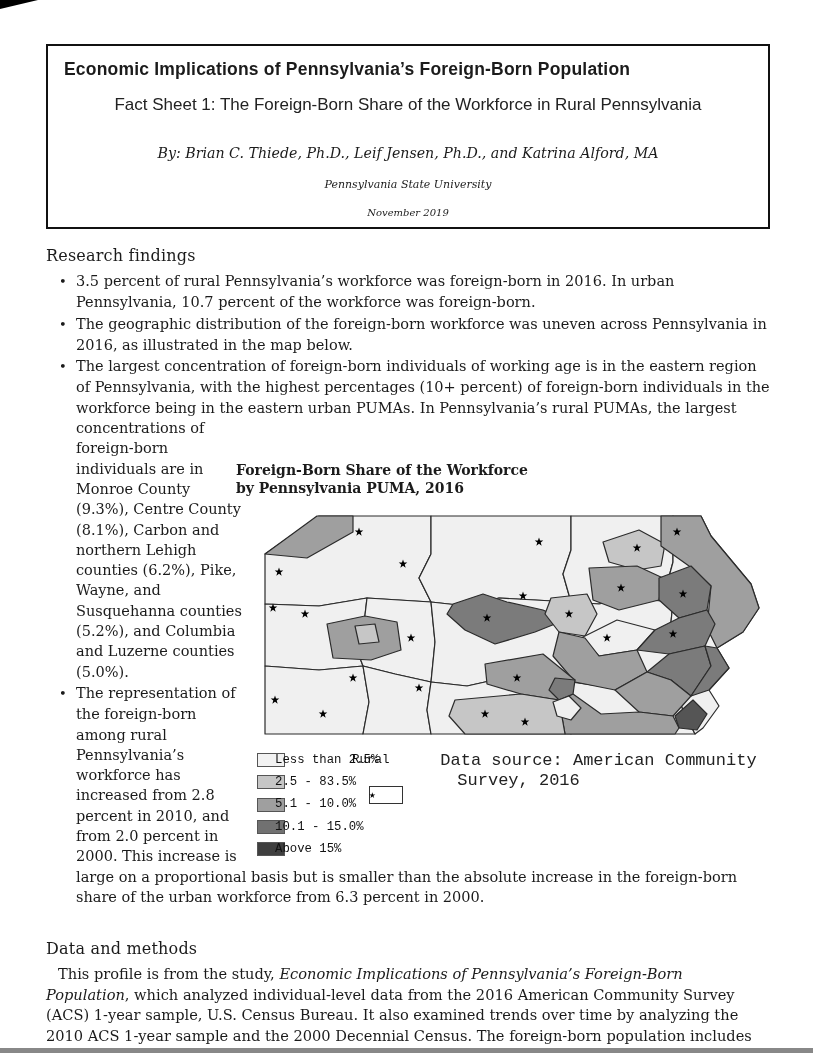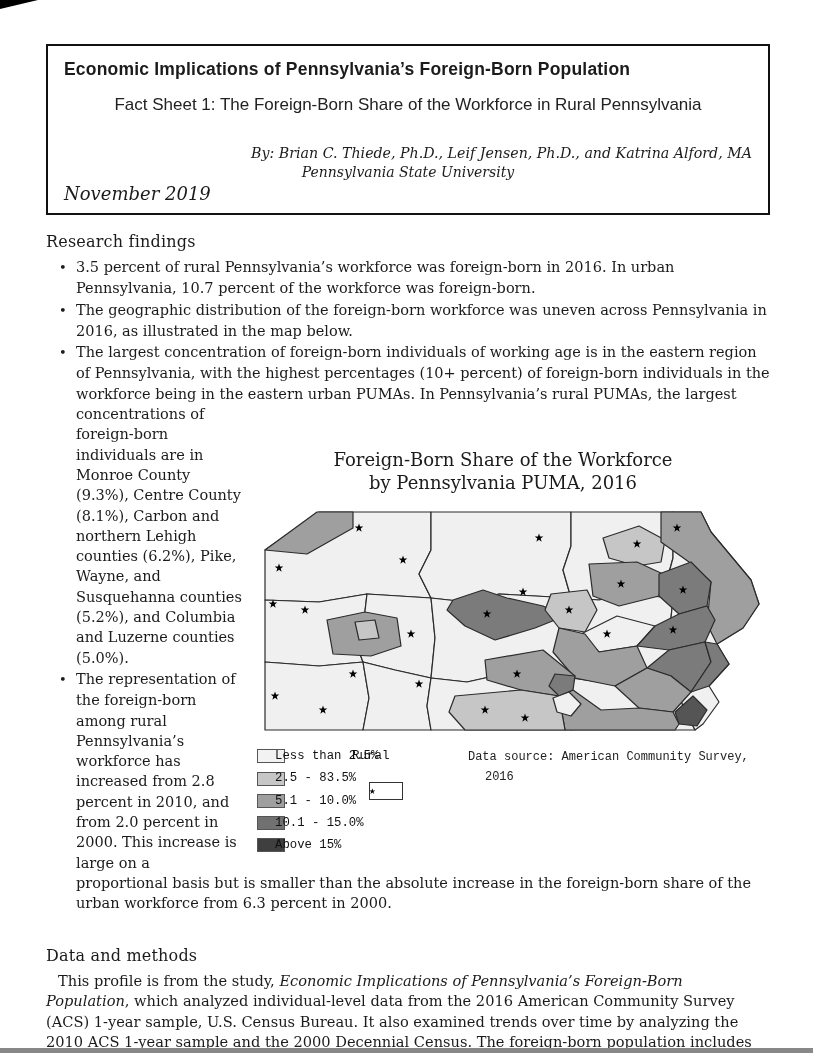--- a/index.html
+++ b/index.html
@@ -7,47 +7,47 @@
         font-family:"DejaVu Serif",serif;color:#1b1b1b;overflow:hidden;}
   .corner-artifact{position:absolute;top:0;left:0;width:0;height:0;
         border-top:9px solid #000;border-right:38px solid transparent;}
   .content{position:absolute;left:46px;top:44px;width:724px;}
 
   
   .header-box{border:2.5px solid #111;padding:13px 16px 9px 16px;font-family:"Liberation Sans",sans-serif;}
   .hb-title{font-size:17.5px;font-weight:bold;letter-spacing:.2px;margin-bottom:15px;}
   .hb-subtitle{font-size:17px;text-align:center;margin-bottom:30px;color:#222;}
   .hb-byline{font-family:"DejaVu Serif",serif;font-style:italic;font-weight:500;
-             font-size:14.2px;text-align:right;margin-bottom:3px;}
-  .hb-affil{font-family:"DejaVu Serif",serif;font-style:italic;font-size:14px;text-align:center;}
-  .hb-date{font-family:"DejaVu Serif",serif;font-style:italic;font-size:18px;text-align:left;margin-top:3px;}
+             font-size:14.2px;text-align:center;margin-bottom:17px;}
+  .hb-affil{font-family:"DejaVu Serif",serif;font-style:italic;font-size:11px;text-align:center;}
+  .hb-date{font-family:"DejaVu Serif",serif;font-style:italic;font-size:10px;text-align:center;margin-top:16px;}
 
   
   .section-heading{font-size:16px;font-weight:normal;margin:17px 0 6px 0;letter-spacing:.2px;}
   .bullet{position:relative;padding-left:30px;text-indent:-17px;font-size:14.5px;line-height:20.3px;
           margin-bottom:1px;text-align:left;}
   .bm{display:inline-block;width:17px;text-indent:0;font-size:13px;}
 
   
   .map-float{float:right;width:517px;margin:0 0 4px 8px;padding-top:44px;}
-  .map-title{font-size:18px;font-weight:normal;text-align:center;line-height:1.28;}
+  .map-title{font-size:14px;font-weight:bold;line-height:1.28;}
   .map-svg{display:block;margin:4px auto 0 auto;}
   .poly{stroke:#2b2b2b;stroke-width:1.2;stroke-linejoin:round;}
   .c1{fill:#f0f0f0;} .c2{fill:#c6c6c6;} .c3{fill:#9f9f9f;} .c4{fill:#7b7b7b;} .c5{fill:#555555;}
   .map-legend{display:flex;align-items:flex-start;margin-top:8px;padding-left:4px;
               font-family:Liberation Mono, monospace;}
   .legend-col{width:108px;}
   .legend-row{display:flex;align-items:center;margin-bottom:2px;}
   .sw{display:inline-block;width:26px;height:12px;border:1px solid #555;margin-right:7px;flex:none;}
   .ll{font-size:12.3px;color:#111;white-space:nowrap;}
   .rural-col{width:122px;padding-left:4px;}
   .rural-label{font-size:12.5px;color:#111;margin-bottom:16px;}
   .rural-box{width:32px;height:16px;border:1.5px solid #333;background:#fff;
              display:flex;align-items:center;justify-content:center;font-size:11px;color:#000;line-height:1;}
-  .datasource{font-size:12px;color:#222;padding-top:1px;}
+  .datasource{font-size:17px;color:#222;padding-top:1px;}
 
   
   .methods{clear:both;padding-top:14px;}
   .methods-para{font-size:14.6px;line-height:20.6px;text-indent:12px;}
   .methods-para .noindent{text-indent:0;}
   .it{font-style:italic;}
   .clearfix{clear:both;}
 </style>
 </head>
 <body>

